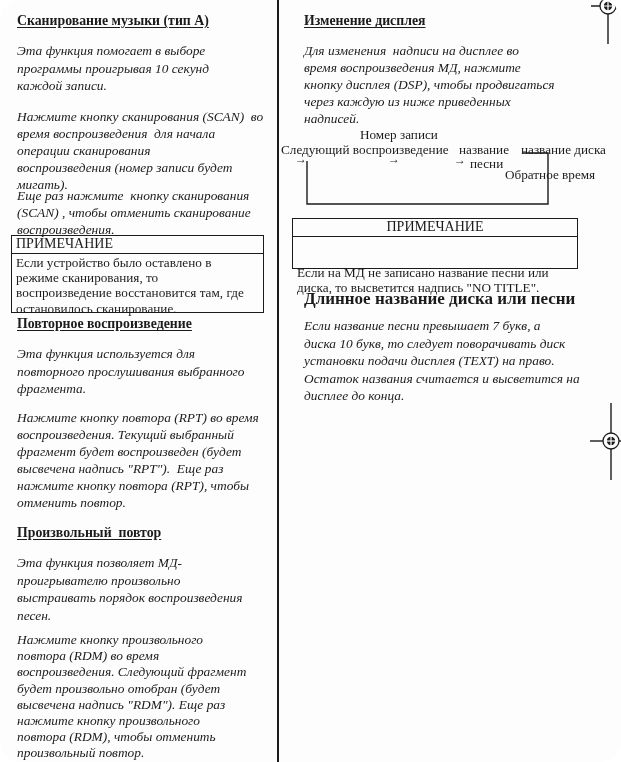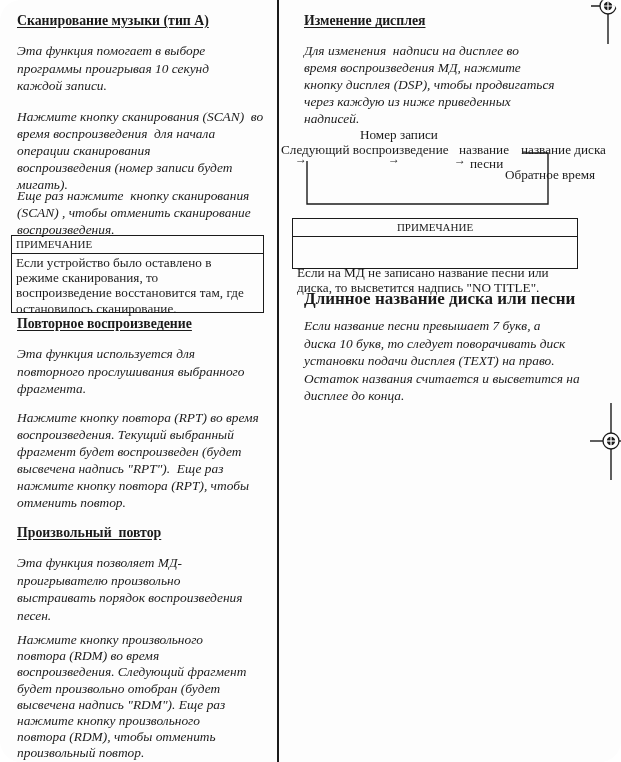--- a/index.html
+++ b/index.html
@@ -25,21 +25,21 @@
     width: 2px; height: 762px; background: #1b1b1b;
   }
   .notebox {
     position: absolute;
     border: 1.5px solid #1b1b1b;
     box-sizing: border-box;
     background: transparent;
   }
   .notehead {
     border-bottom: 1.5px solid #1b1b1b;
-    font-size: 11px; line-height: 16px; height: 17px;
+    font-size: 14px; line-height: 16px; height: 17px;
     white-space: pre; overflow: hidden;
   }
   .notehead.left-align { padding-left: 4px; }
   .notehead.center-align { text-align: center; }
   .notebody {
     white-space: pre; font-size: 13.2px;
     padding: 1px 0 0 4px;
   }
   .notebody.lh15 { line-height: 15.2px; }
   .notebody.lh16 { line-height: 15px; margin-top: 27px; }

